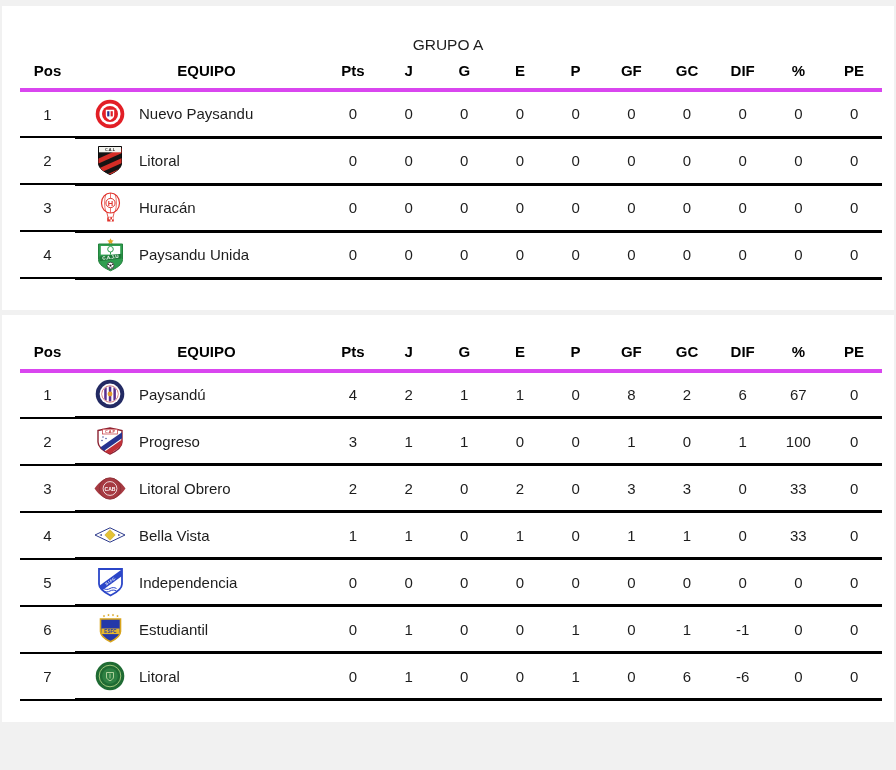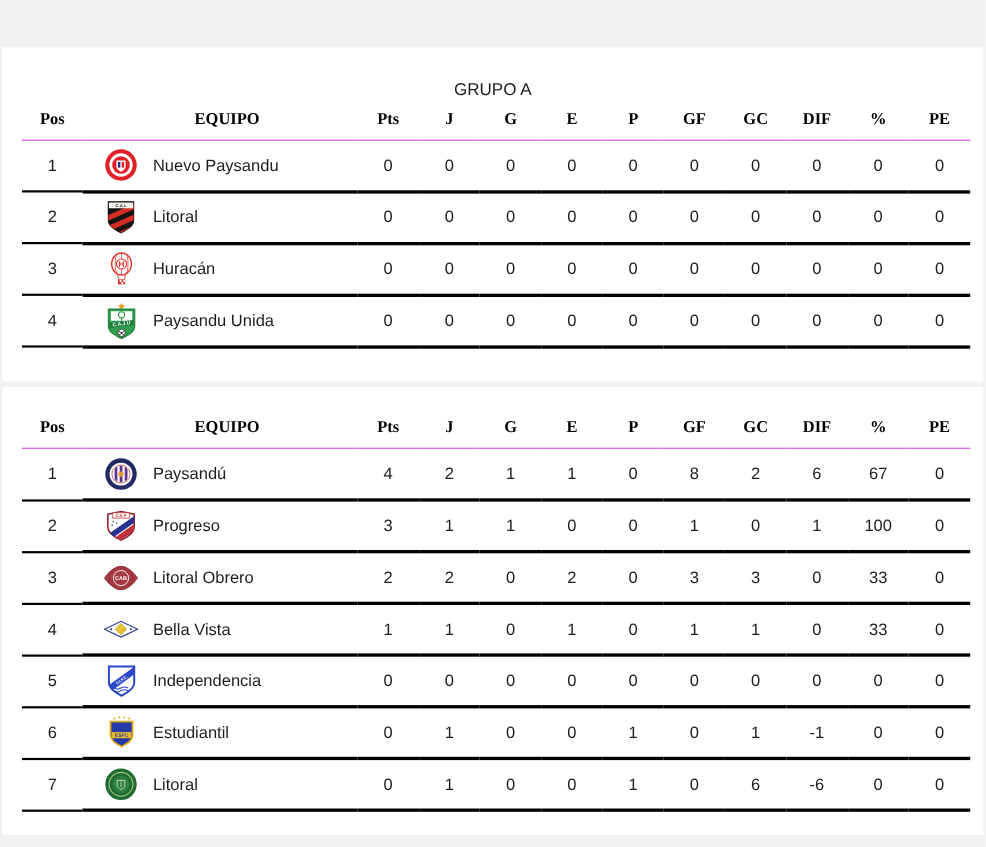--- a/index.html
+++ b/index.html
@@ -9,37 +9,37 @@
     color:#1d1d1d;
     background:#f1f1f1;
   }
   .page {
     width:896px; min-height:770px;
     background:#f1f1f1;
     padding:6px 2px 0 2px;
     display:flex; flex-direction:column; gap:5px;
   }
   .card { background:#ffffff; width:892px; }
-  .card-a { padding:28px 0 30px 0;margin-top:37px; }
+  .card-a { padding:28px 0 30px 0; }
   .card-b { padding:22px 0 21px 0; }
   .group-title {
     text-align:center; font-size:15.5px; line-height:22px; height:22px;
     color:#1d1d1d;
   }
   table.standings {
     border-collapse:collapse; table-layout:fixed;
     width:862px; margin-left:18px;
   }
   col.col-pos { width:55px; }
   col.col-equipo { width:250px; }
   col.col-num { width:55.7px; }
   th {
     font-weight:bold; font-size:15px; color:#000;
     height:34px; vertical-align:bottom; padding-bottom:9px;
-    text-align:center; border-bottom:1px solid #d946ef;font-family:Liberation Serif, serif;
+    text-align:center; border-bottom:4px solid #d946ef;
   }
   th.equipo { text-align:center; padding-left:13px; }
   td {
     height:47px; font-size:15px; text-align:center;
     border-bottom:3px solid #000; color:#1d1d1d;
   }
   td.pos { border-bottom-width:2px; }
   td.equipo { text-align:left; }
   .team-cell { display:flex; align-items:center; gap:13px; padding-left:19px; }
   .logo { width:32px; height:34px; display:flex; align-items:center; justify-content:center; flex:0 0 32px; }

